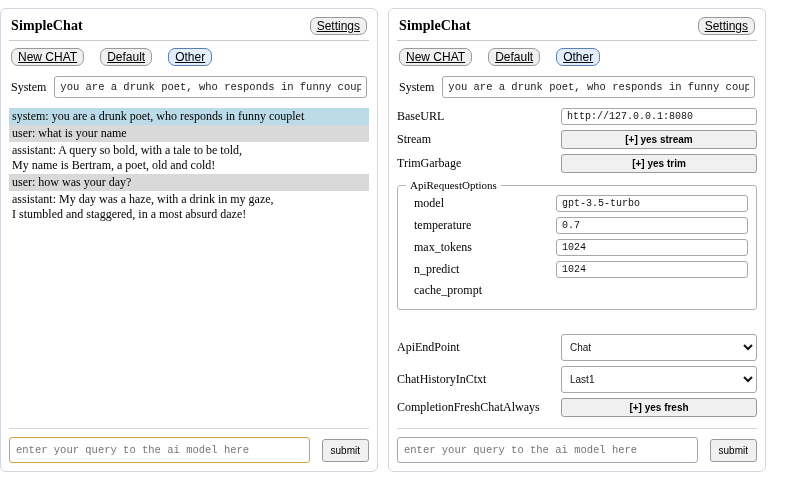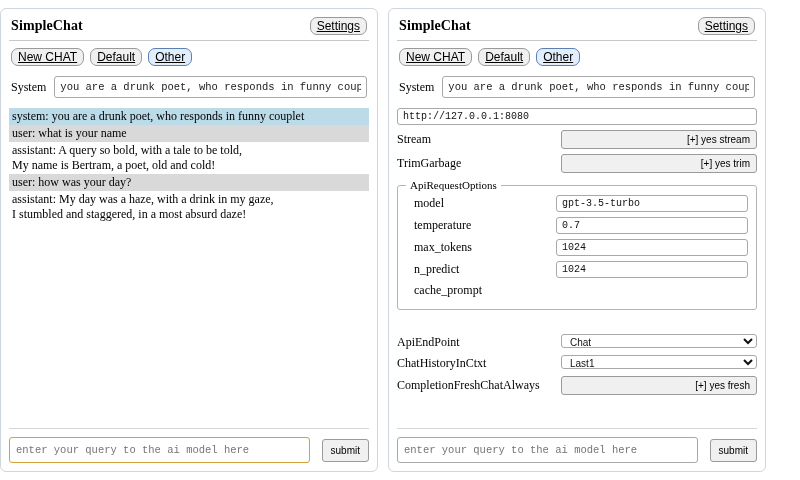--- a/index.html
+++ b/index.html
@@ -57,21 +57,21 @@
     cursor: pointer;
     line-height: 12px;
     text-decoration: underline;
   }
   .btn-sel {
     background: #e3eefc;
     border: 1px solid #5b7fb5;
   }
   .toolbar {
     display: flex;
-    gap: 6px;
+    gap: 16px;
     padding: 7px 2px 6px 2px;
   }
   .sysrow {
     display: flex;
     align-items: center;
     gap: 8px;
     padding: 4px 2px 8px 2px;
   }
   .sysrow .lbl {
     font-family: "Liberation Serif", serif;
@@ -172,27 +172,28 @@
     width: 100%;
     box-sizing: border-box;
     height: 19px;
     font-family: "Liberation Sans", sans-serif;
     font-size: 10px;
     background: #f0f0f0;
     border: 1px solid #9a9a9a;
     border-radius: 3px;
     cursor: pointer;
     color: #000;
-    text-align: right;
+    text-align: center;
     line-height: 15px;
+    font-weight: bold;
   }
   .sselect {
     width: 100%;
     box-sizing: border-box;
-    height: 14px;
+    height: 27px;
     font-family: "Liberation Sans", sans-serif;
     font-size: 10px;
     border: 1px solid #a8a8a8;
     border-radius: 3px;
     background: #fff;
     padding: 1px 4px;
     color: #111;
   }
   fieldset.group {
     border: 1px solid #b4b4b4;
@@ -258,20 +259,21 @@
     </div>
 
     <div class="sysrow">
       <span class="lbl">System</span>
       <input class="txtinput" type="text" value="you are a drunk poet, who responds in funny couplet" style="">
     </div>
 
     <div class="settings">
 
       <div class="srow">
+        <span class="slabel">BaseURL</span>
         <span class="sctl">
           <input class="sinput" type="text" value="http://127.0.0.1:8080" style="">
         </span>
       </div>
 
 
       <div class="srow">
         <span class="slabel">Stream</span>
         <span class="sctl">
           <button class="sbtn">[+] yes stream</button>

